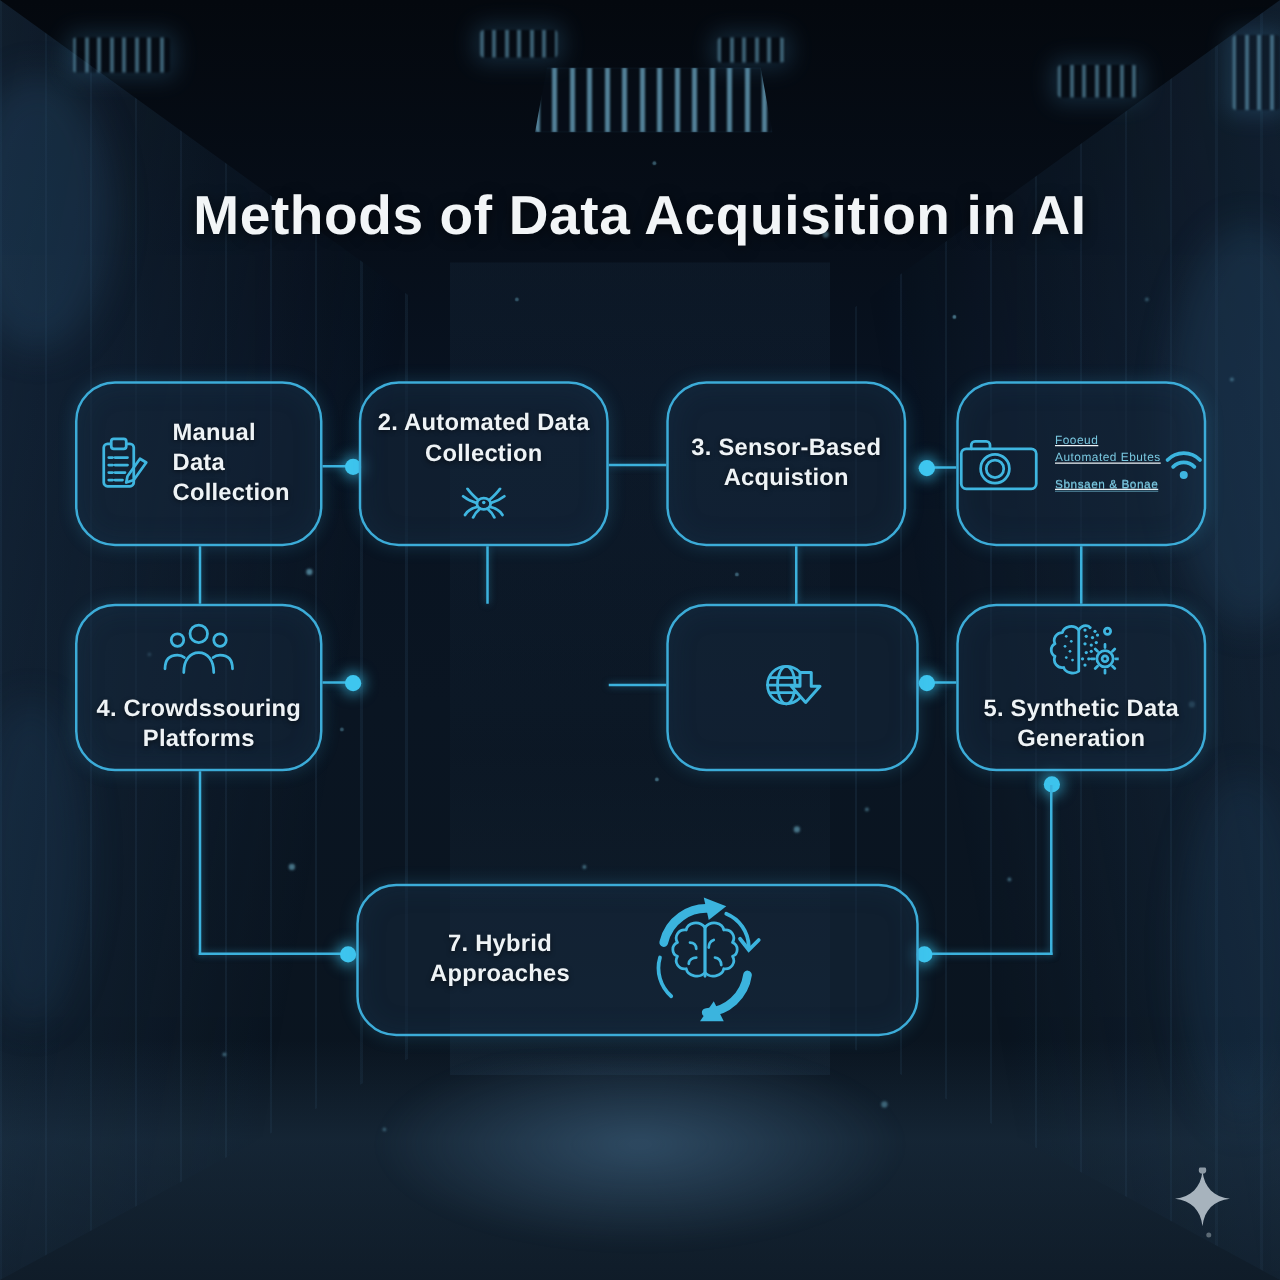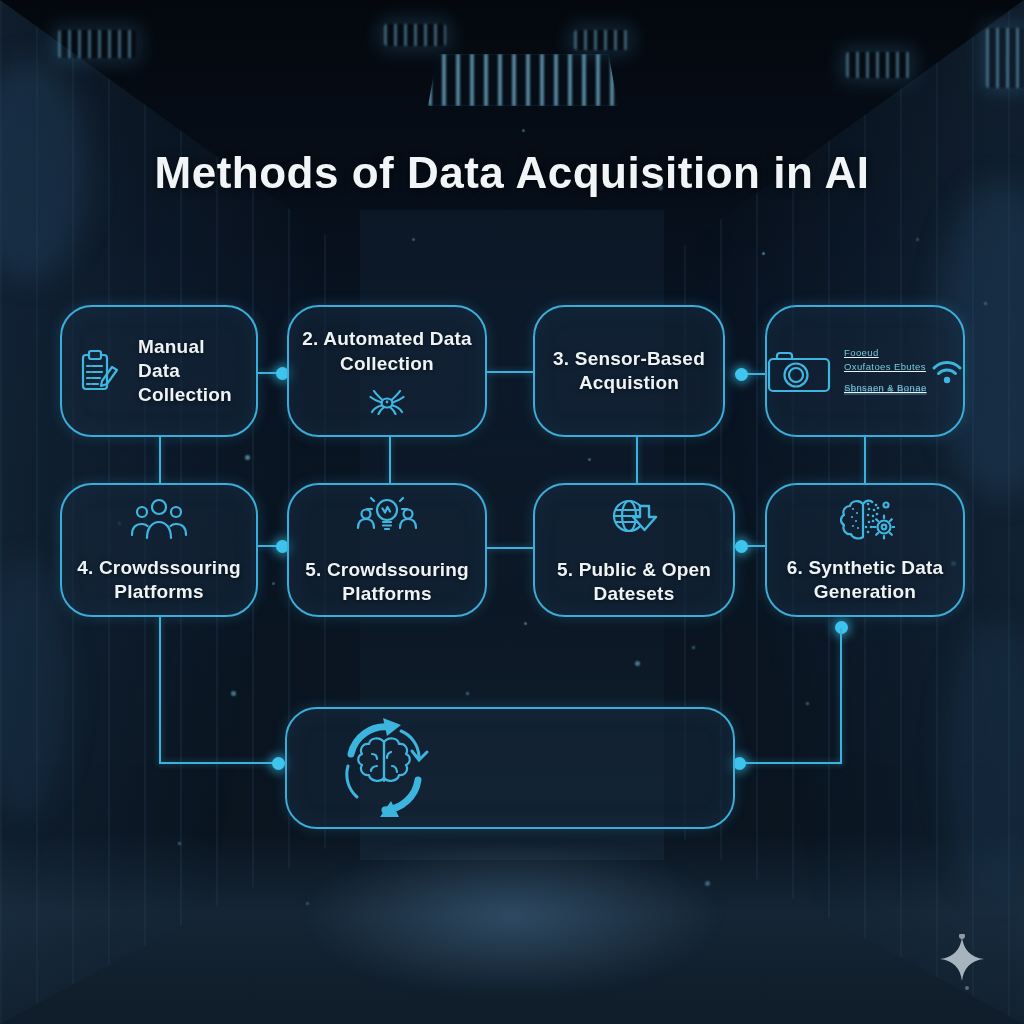--- a/index.html
+++ b/index.html
@@ -159,21 +159,21 @@
     <span class="icon">
       <svg width="64" height="44" viewBox="0 0 64 44">
         <path class="ic" d="M10 10V7a3 3 0 0 1 3-3h9a3 3 0 0 1 3 3v3"></path>
         <rect class="ic" x="2" y="10" width="60" height="32" rx="4"></rect>
         <circle class="ic" cx="29" cy="26" r="11.5"></circle>
         <circle class="ic" cx="29" cy="26" r="7"></circle>
       </svg>
     </span>
     <span class="gibber">
       <span class="gl">Fooeud</span>
-      <span class="gl">Oxufatoes Ebutes</span>
+      <span class="gl">Automated Ebutes</span>
       <span class="gl gl3">Sbnsaen &amp; Bonae</span>
     </span>
     <span class="icon">
       <svg width="32" height="28" viewBox="0 0 32 28">
         <path class="icmed" d="M3 11a18 18 0 0 1 26 0"></path>
         <path class="icmed" d="M7.5 16.5a12 12 0 0 1 17 0"></path>
         <circle class="icf" cx="16" cy="23" r="3.2"></circle>
       </svg>
     </span>
   </div>
@@ -185,46 +185,30 @@
         <path class="ic" d="M2 39c0-8 4-11 10-11 2 0 4 .6 5.5 2"></path>
         <circle class="ic" cx="46" cy="16" r="5"></circle>
         <path class="ic" d="M56 39c0-8-4-11-10-11-2 0-4 .6-5.5 2"></path>
         <circle class="ic" cx="29" cy="11" r="7"></circle>
         <path class="ic" d="M17 42c0-10 5-16 12-16s12 6 12 16"></path>
       </svg>
     </span>
     <div class="lbl" style="width:170px">4. Crowdssouring Platforms</div>
   </div>
 
-  <div class="node col" style="left:287px;top:483px;width:200px;height:134px">
-    <span class="icon">
-      <svg width="66" height="48" viewBox="0 0 66 48">
-        <circle class="ic" cx="12" cy="20" r="4.5"></circle>
-        <path class="ic" d="M4 34c0-7 4-9 8-9s8 2 8 9"></path>
-        <circle class="ic" cx="54" cy="20" r="4.5"></circle>
-        <path class="ic" d="M62 34c0-7-4-9-8-9s-8 2-8 9"></path>
-        <path class="ic" d="M20 7l-3-3M46 7l3-3M18 15h-5M48 15h5"></path>
-        <circle class="ic" cx="33" cy="16" r="10"></circle>
-        <path class="ic" d="M28.5 14.5l2.5 4 2.5-5.5 2.5 4.5"></path>
-        <path class="ic" d="M29 28h8M29 31.5h8M31 35h4"></path>
-      </svg>
-    </span>
-    <div class="lbl" style="width:170px">5. Crowdssouring Platforms</div>
-  </div>
 
   <div class="node col" style="left:533px;top:483px;width:202px;height:134px">
     <span class="icon">
       <svg width="52" height="48" viewBox="0 0 52 48">
         <circle class="ic" cx="21" cy="22" r="15"></circle>
         <ellipse class="ic" cx="21" cy="22" rx="7" ry="15"></ellipse>
         <path class="ic" d="M8 16h26M6 22h30M8 28h26"></path>
         <path d="M32 12h9v11h7L36.5 36 25 23h7z" fill="#132539" stroke="#3fb6e0" stroke-width="2.4" stroke-linejoin="round"></path>
       </svg>
     </span>
-    <div class="lbl" style="width:170px">5. Public &amp; Open Datesets</div>
   </div>
 
   <div class="node col" style="left:765px;top:483px;width:200px;height:134px">
     <span class="icon">
       <svg width="60" height="44" viewBox="0 0 60 44">
         <path class="ic" d="M28 8c-4-5-12-3-13 2-5 0-8 5-6 9-4 2-4 8 0 10-2 5 2 10 7 9 1 4 8 6 12 3V8z"></path>
         <path class="ic" d="M28 8c2-3 5-4 8-3"></path>
         <g fill="#3fb6e0">
           <circle cx="33" cy="8" r="1.3"></circle>
             <circle cx="37" cy="6" r="1.3"></circle>
@@ -246,24 +230,25 @@
           <circle cx="21" cy="25" r="1.1"></circle>
             <circle cx="18" cy="30" r="1.1"></circle>
             <circle cx="23" cy="32" r="1.1"></circle>
         </g>
         <circle class="ic" cx="49" cy="31" r="6.5"></circle>
         <circle class="ic" cx="49" cy="31" r="2.3"></circle>
         <path class="ic" d="M49 22v-2.5M49 40v2.5M40.5 31H38M57.5 31H60M43 25l-1.8-1.8M55 37l1.8 1.8M55 25l1.8-1.8M43 37l-1.8 1.8"></path>
         <circle class="ic" cx="51" cy="9" r="2.5"></circle>
       </svg>
     </span>
-    <div class="lbl" style="width:170px">6. Synthetic Data Generation</div>
+    <div class="lbl" style="width:170px">5. Synthetic Data Generation</div>
   </div>
 
   <div class="node" style="left:285px;top:707px;width:450px;height:122px;justify-content:flex-start;gap:30px;padding:0 0 0 38px">
+    <div class="lbl" style="width:150px">7. Hybrid Approaches</div>
     <span class="icon">
       <svg width="118" height="108" viewBox="0 0 118 108">
         <path class="icthick" d="M26 40A35 35 0 0 1 64 13"></path>
         <polygon points="58,4 76,11 62,22" fill="#3bb4de"></polygon>
         <path class="icmed" d="M76 17a29 29 0 0 1 18 26"></path>
         <path class="icmed" d="M87 37l7 9 8-8"></path>
         <path class="icthick" d="M93 66a35 35 0 0 1-33 30"></path>
         <polygon points="66,87 55,103 74,103" fill="#3bb4de"></polygon>
         <path class="icmed" d="M23 52a30 30 0 0 0 9 31"></path>
         <path class="ic" d="M59 28c-5-6-14-4-15 2-6-1-10 5-7 10-5 2-5 9 0 11-3 5 1 11 7 10 1 6 11 8 15 3V28z"></path>

